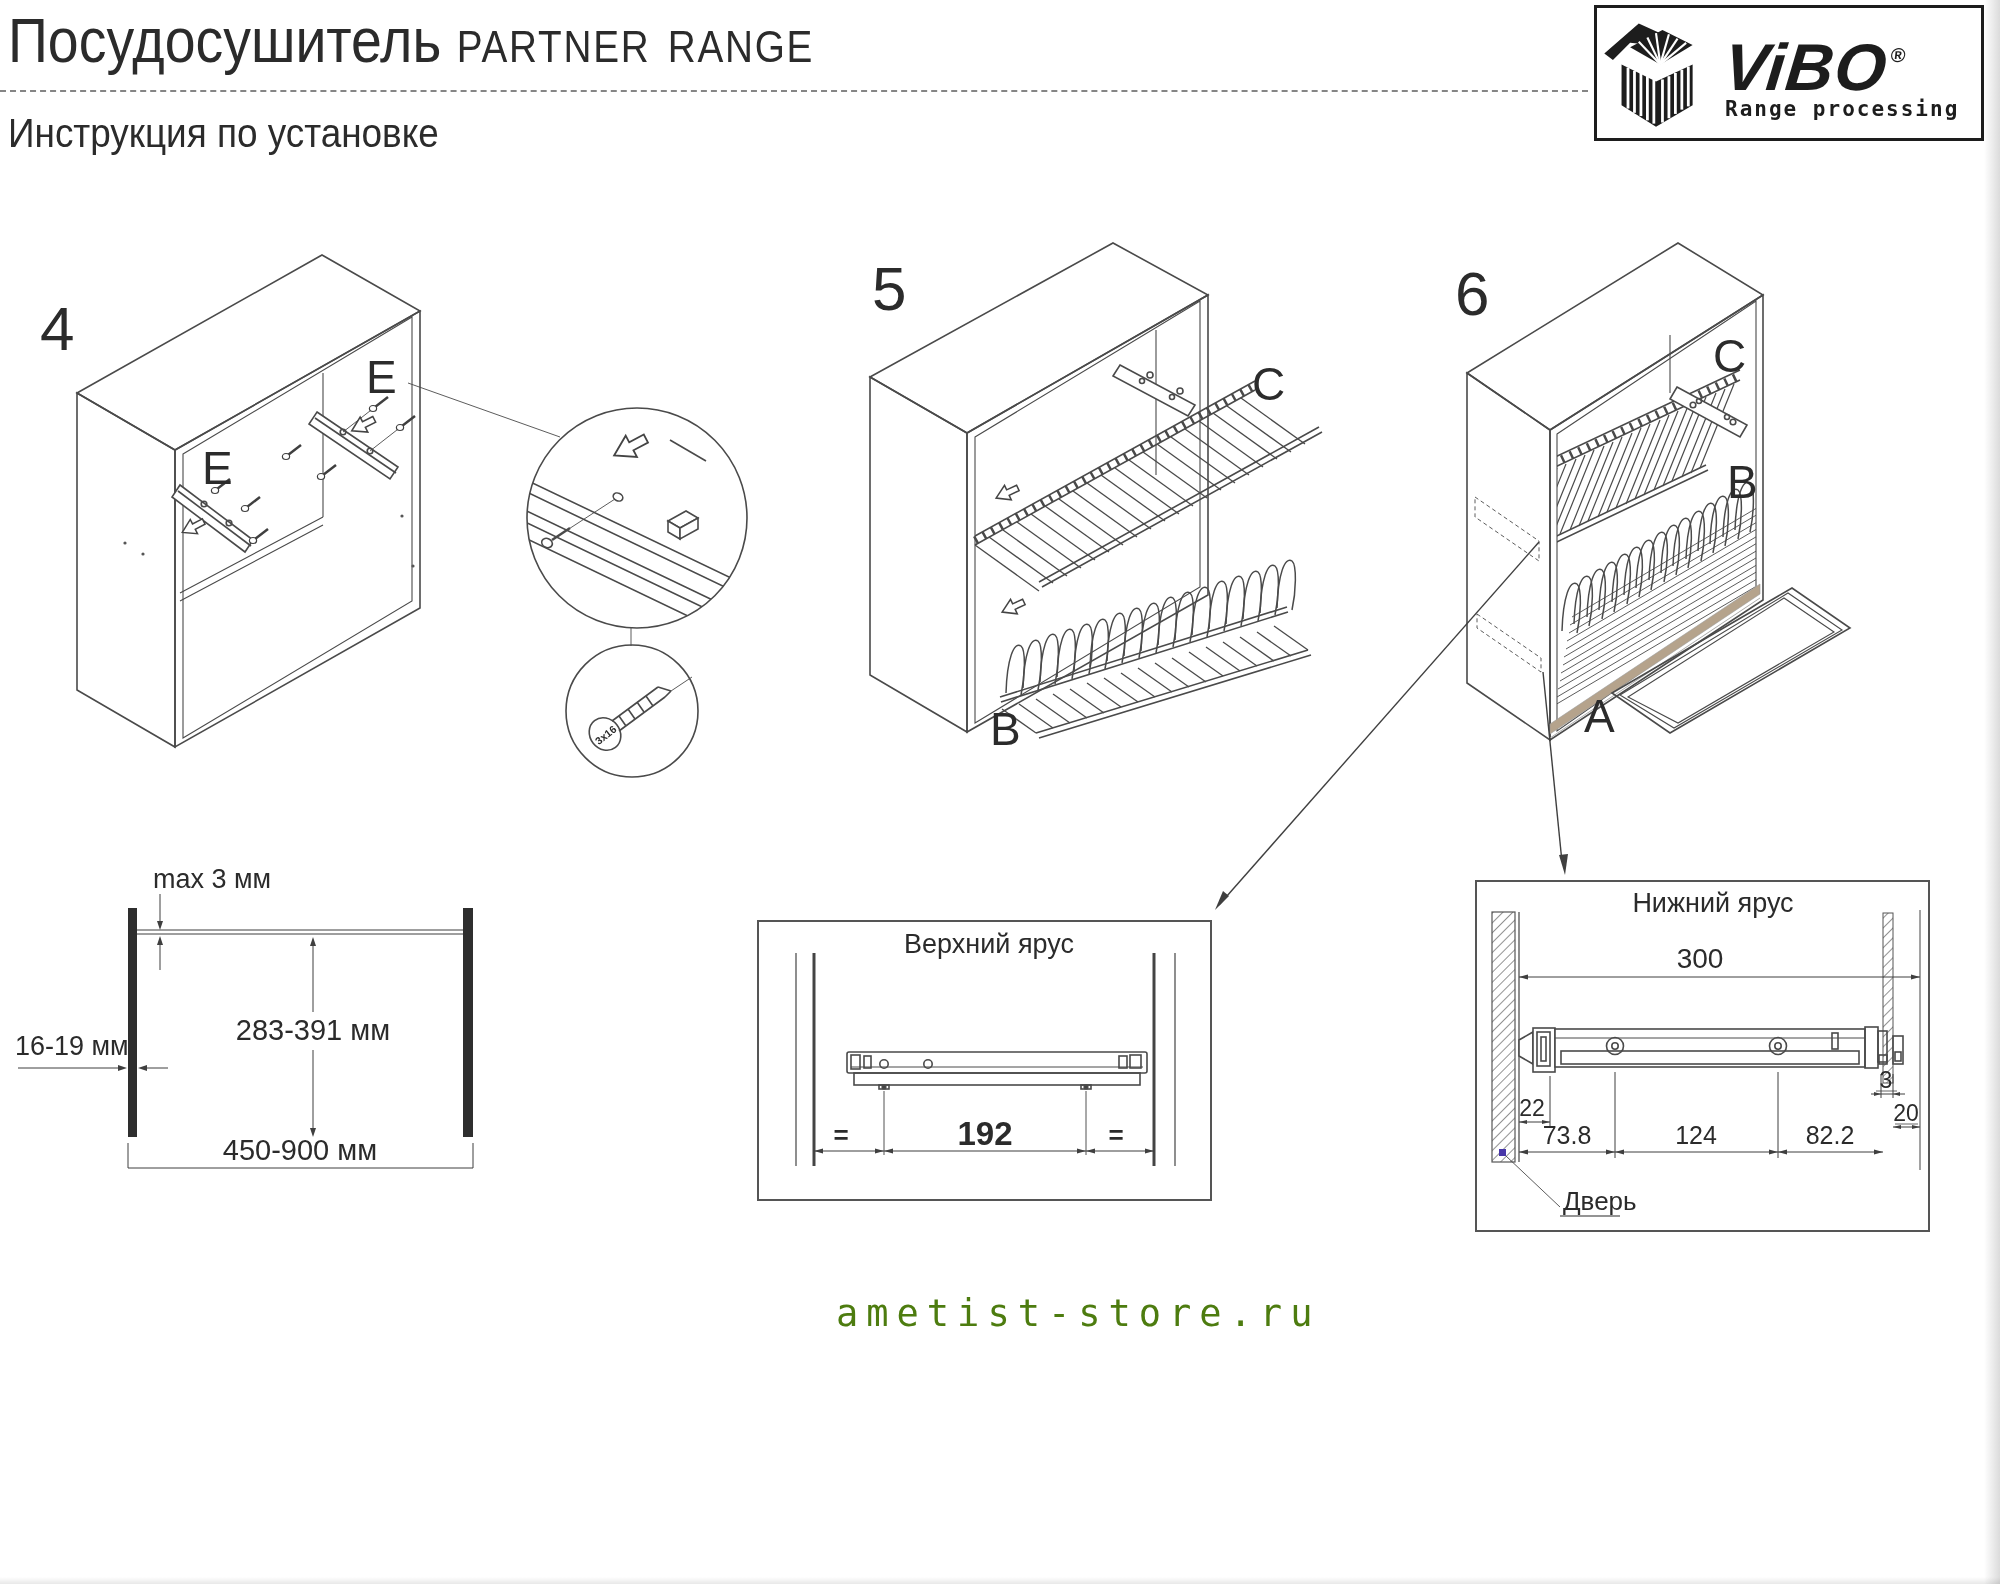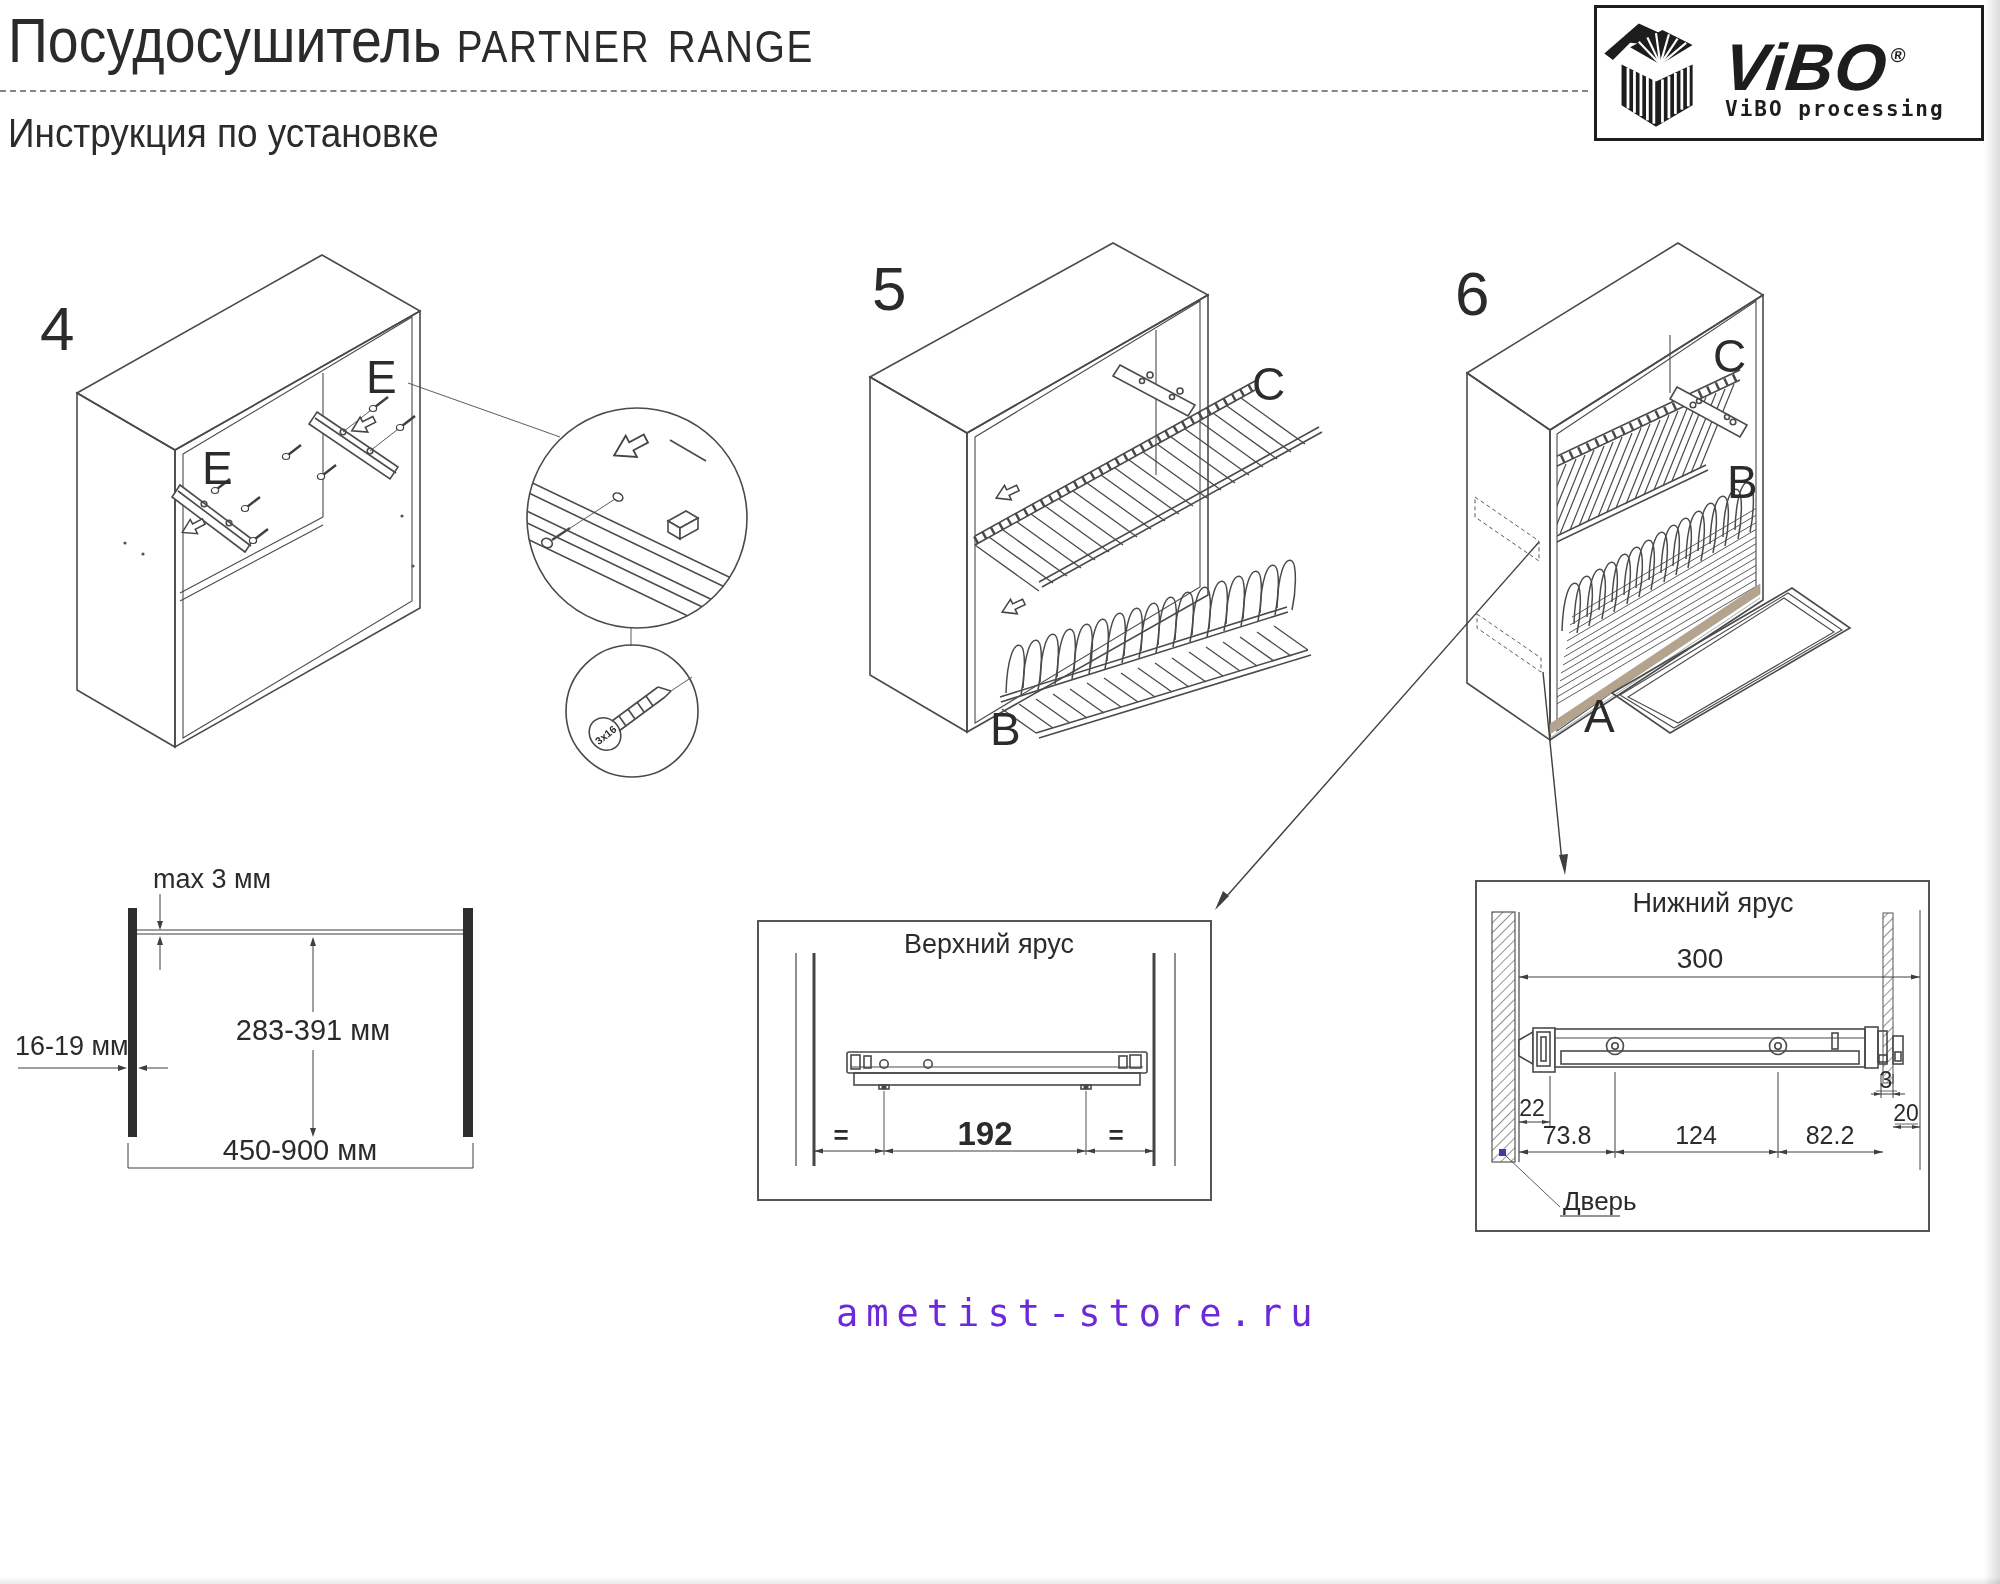--- a/index.html
+++ b/index.html
@@ -14,21 +14,21 @@
   .divider{left:0;top:90px;width:1588px;height:0;border-top:2px dashed #858585;}
   .logo-box{left:1594px;top:5px;width:384px;height:130px;border:3px solid #1d1d1d;
             background:#fff;display:flex;align-items:center;}
   .logo-text{margin-left:10px;}
   .brand-row{font-size:66px;font-weight:800;font-style:italic;line-height:60px;
              transform:skewX(-6deg);letter-spacing:1px;color:#1d1d1d;white-space:nowrap;}
   .brand-row sup{font-size:20px;vertical-align:28px;margin-left:2px;}
   .tagline{font-family:"DejaVu Sans Mono",monospace;font-weight:bold;font-size:21px;
            letter-spacing:2px;color:#1d1d1d;margin-top:0px;}
   .watermark{left:836px;top:1292px;font-family:"DejaVu Sans Mono",monospace;
-             font-size:37px;letter-spacing:8px;color:#6d28d9;white-space:nowrap;}
+             font-size:37px;letter-spacing:8px;color:#4d7c0f;white-space:nowrap;}
   .edge-r{left:1984px;top:0;width:16px;height:1584px;
           background:linear-gradient(to right,rgba(0,0,0,0),rgba(0,0,0,.14));}
   .edge-b{left:0;top:1577px;width:2000px;height:7px;
           background:linear-gradient(to bottom,rgba(0,0,0,0),rgba(0,0,0,.09));}
   svg{overflow:visible;}
   svg text{font-family:"Liberation Sans",sans-serif;fill:#2b2b2b;}
   .ln{stroke:#4a4a4a;stroke-width:1.6;fill:none;}
   .thin{stroke:#4a4a4a;stroke-width:.9;fill:none;}
   .dim{stroke:#3f3f3f;stroke-width:1;fill:none;}
   .arr{fill:#3f3f3f;stroke:none;}
@@ -79,21 +79,21 @@
       <line x1="48" y1="58" x2="48" y2="99"></line>
         <line x1="56" y1="58" x2="56" y2="98"></line>
       <line x1="62" y1="55" x2="62" y2="94"></line>
         <line x1="68" y1="52" x2="68" y2="90"></line>
       <line x1="74" y1="49" x2="74" y2="86"></line>
         <line x1="80" y1="46" x2="80" y2="83"></line>
     </g>
   </svg>
   <div class="logo-text">
     <div class="brand-row"><span>ViBO</span><sup>®</sup></div>
-    <div class="tagline">ViBO processing</div>
+    <div class="tagline">Range processing</div>
   </div>
 </div>
 
 <svg class="abs" style="left:30px;top:235px" width="790" height="565" viewBox="0 0 790 565">
   <text x="10" y="115" font-size="62">4</text>
   <g class="ln">
     <path d="M47,158 L292,20 L390,76 L145,215 Z"></path>
     <path d="M47,158 L145,215 L145,512 L47,455 Z"></path>
     <path d="M145,215 L390,76 L390,373 L145,512 Z"></path>
     <path d="M153,219 L382,82 L382,366 L153,503 Z" stroke-width="1.1"></path>

